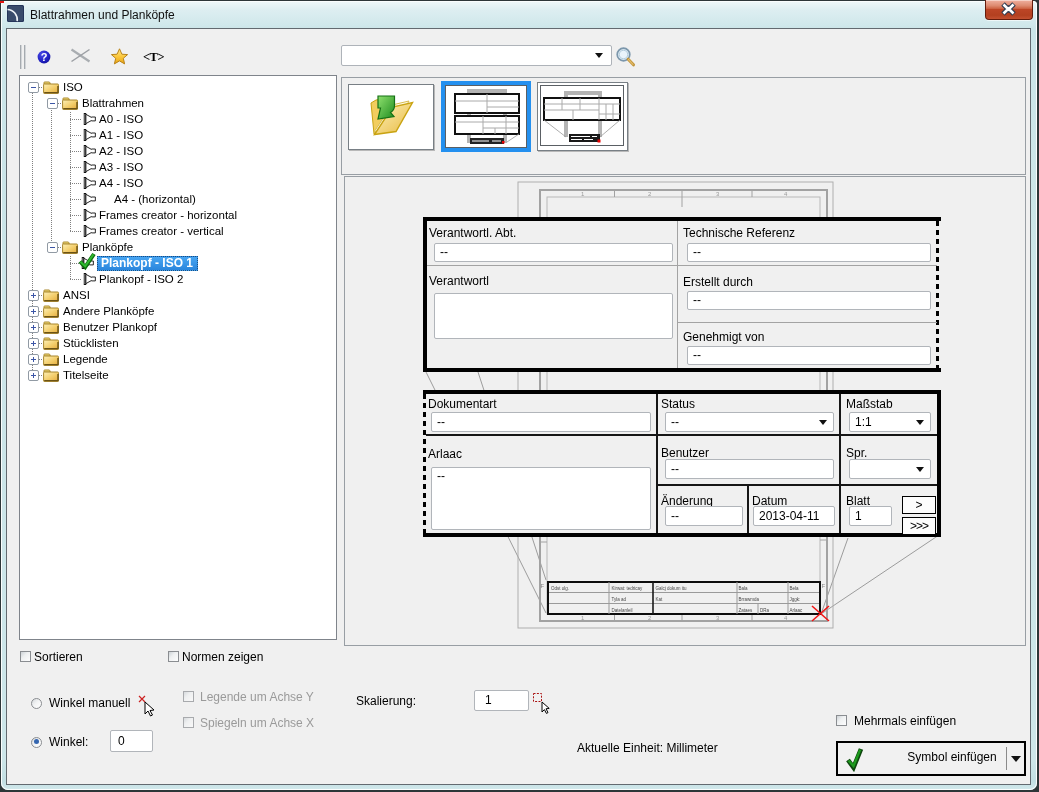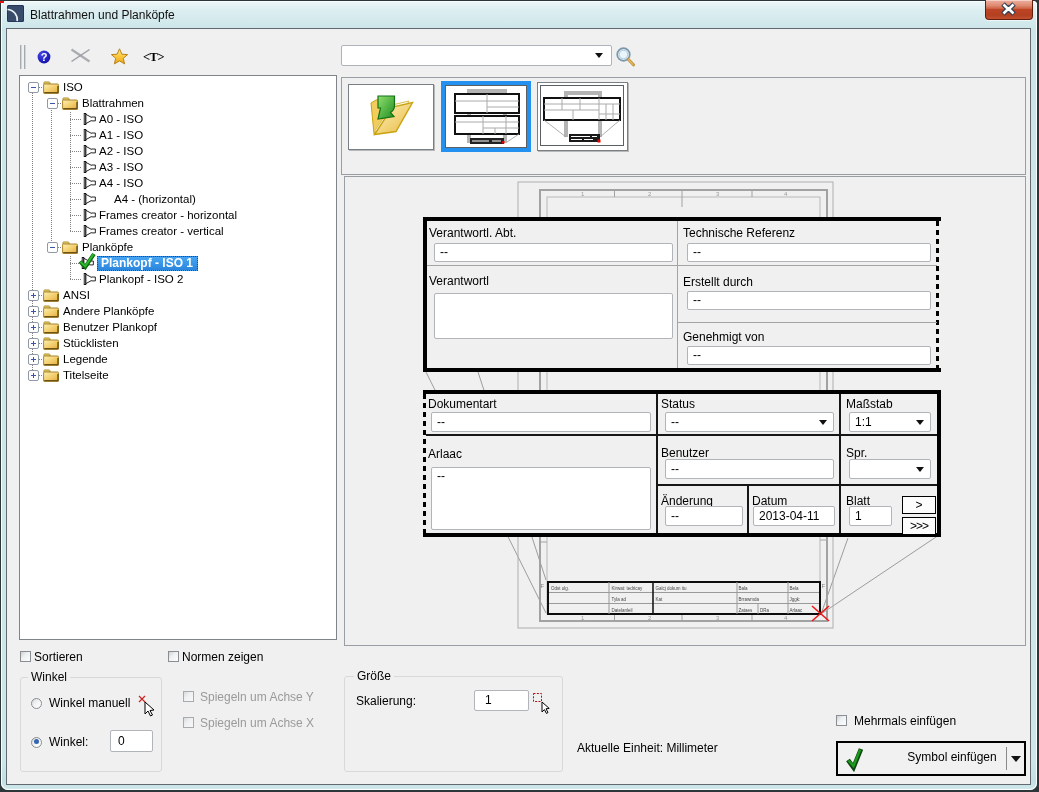--- a/index.html
+++ b/index.html
@@ -409,40 +409,34 @@
       <span class="carr"></span>
     </div>
 <div class="ab lbl" style="left:846px;top:494px">Blatt</div>
 <div class="ab inp" style="left:849px;top:506px;width:36px;height:18px;line-height:18px">1</div>
 <div class="ab pbtn" style="left:902px;top:496px">&gt;</div>
 <div class="ab pbtn" style="left:902px;top:517px;letter-spacing:-1px">&gt;&gt;&gt;</div>
 <div class="ab cb" style="left:20px;top:651px"></div>
 <div class="ab lbl" style="left:34px;top:650px">Sortieren</div>
 <div class="ab cb" style="left:168px;top:651px"></div>
 <div class="ab lbl" style="left:182px;top:650px">Normen zeigen</div>
-<div class="ab gb" style="left:20px;top:677px;width:140px;height:93px">
-      <span class="gbl" style="left:7px">Winkel</span>
-    </div>
 <div class="ab rad" style="left:31px;top:698px"></div>
 <div class="ab lbl" style="left:49px;top:696px">Winkel manuell</div>
 <svg class="ab" style="left:138px;top:695px" width="18" height="24">
       <path d="M1 1 L7 7 M7 1 L1 7" stroke="#cc2222" stroke-width="1.2"></path>
       <path d="M7 7 L7 19 L10 16 L12.5 21 L14.5 20 L12 15.5 L16 15 Z" fill="#fff" stroke="#000" stroke-width="1"></path>
     </svg>
 <div class="ab rad" style="left:31px;top:737px"></div>
 <div class="ab" style="left:34px;top:739px;width:5px;height:5px;border-radius:50%;background:#3566b0"></div>
 <div class="ab lbl" style="left:49px;top:735px">Winkel:</div>
 <div class="ab inp" style="left:110px;top:730px;width:34px;height:20px;line-height:20px;padding-left:7px">0</div>
 <div class="ab cb" style="left:183px;top:691px;opacity:.7"></div>
-<div class="ab lbl gray" style="left:200px;top:690px">Spiegeln um Achse Y</div>
+<div class="ab lbl gray" style="left:200px;top:690px">Legende um Achse Y</div>
 <div class="ab cb" style="left:183px;top:717px;opacity:.7"></div>
 <div class="ab lbl gray" style="left:200px;top:716px">Spiegeln um Achse X</div>
-<div class="ab gb" style="left:344px;top:676px;width:217px;height:94px">
-      <span class="gbl" style="left:9px">Größe</span>
-    </div>
 <div class="ab lbl" style="left:356px;top:694px">Skalierung:</div>
 <div class="ab inp" style="left:474px;top:690px;width:43px;height:19px;line-height:19px;padding-left:10px">1</div>
 <svg class="ab" style="left:532px;top:692px" width="22" height="22">
       <rect x="1.5" y="1.5" width="8" height="8" fill="none" stroke="#aa1111" stroke-width="1" stroke-dasharray="2 1.4"></rect>
       <path d="M10 10 L10 20 L12.4 17.6 L14.4 21.4 L16 20.6 L14 16.8 L17.2 16.4 Z" fill="#fff" stroke="#000" stroke-width="1"></path>
     </svg>
 <div class="ab lbl" style="left:577px;top:741px">Aktuelle Einheit: Millimeter</div>
 <div class="ab cb" style="left:836px;top:715px"></div>
 <div class="ab lbl" style="left:854px;top:714px">Mehrmals einfügen</div>
 <div class="ab" style="left:836px;top:741px;width:186px;height:31px;background:#f1f1f1;border:2px solid #000"></div>

